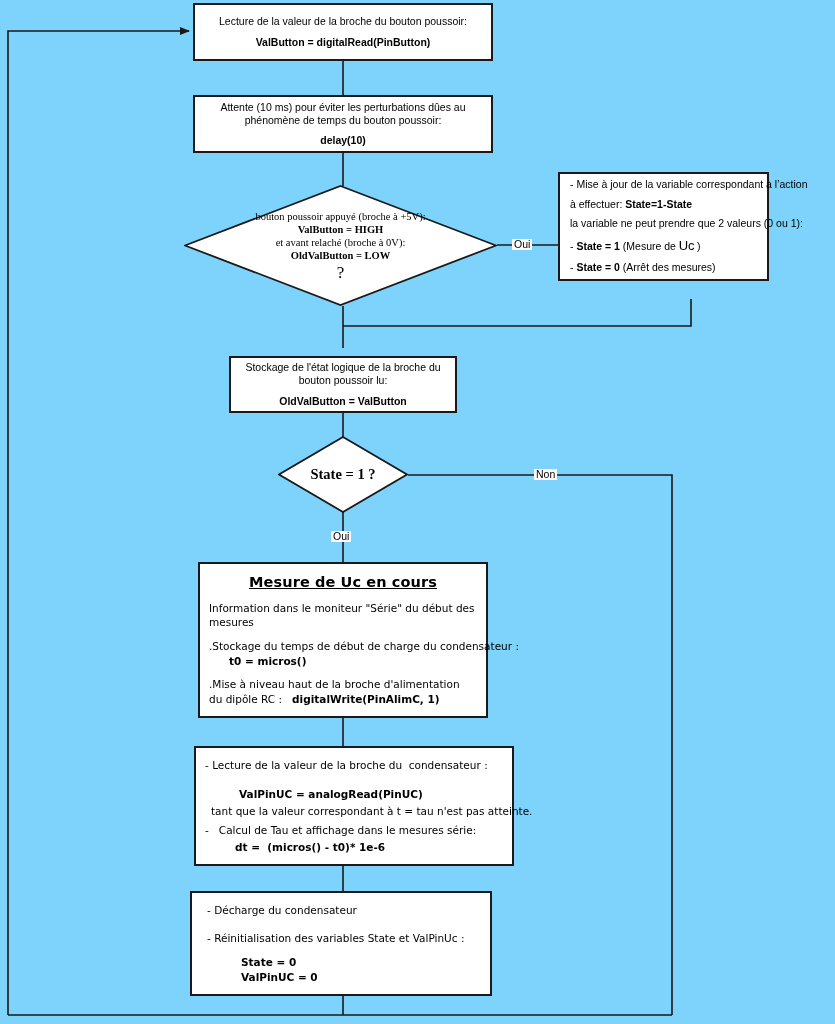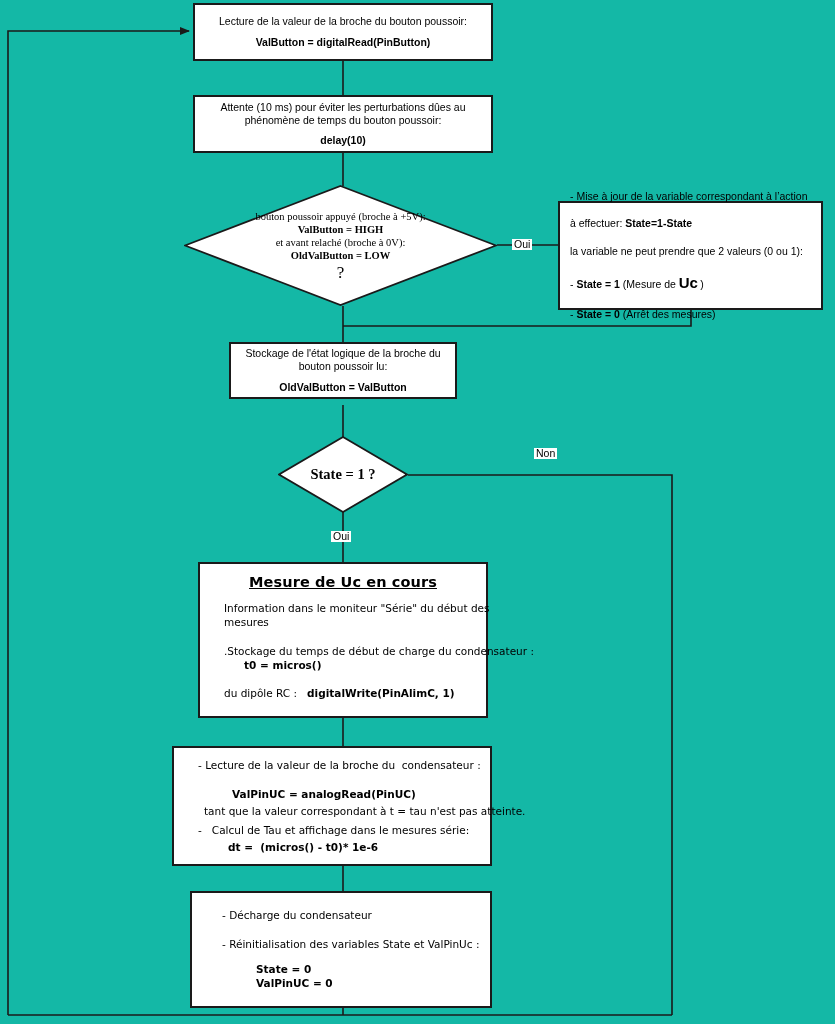--- a/index.html
+++ b/index.html
@@ -8,21 +8,21 @@
     background: #ffffff;
   }
   body {
     font-family: "Liberation Sans", sans-serif;
     color: #000000;
   }
   #canvas {
     position: relative;
     width: 835px;
     height: 1024px;
-    background: #14b8a6;
+    background: #7dd3fc;
     overflow: hidden;
   }
   svg.wires {
     position: absolute;
     left: 0;
     top: 0;
     width: 835px;
     height: 1024px;
     pointer-events: none;
   }
@@ -61,39 +61,39 @@
     align-items: flex-start;
     text-align: left;
     padding: 6px 10px;
     font-size: 10.5px;
   }
   .leftbox .ln {
     line-height: 1.86;
     white-space: pre;
   }
   .uc {
-    font-size: 15px;
-    font-weight: bold;
+    font-size: 13px;
+    font-weight: normal;
     letter-spacing: -0.3px;
   }
 
   
   .fc {
     font-family: "DejaVu Sans", sans-serif;
     font-size: 10.5px;
   }
   .fc .ln { white-space: pre; line-height: 1.35; }
 
   .bigbox {
     border: 2px solid #1a1a1a;
     display: flex;
     flex-direction: column;
     align-items: flex-start;
     text-align: left;
-    padding: 10px 24px;
+    padding: 10px 9px;
   }
   .bigbox .title {
     width: 100%;
     text-align: center;
     font-weight: bold;
     font-size: 14.5px;
     text-decoration: underline;
     margin-bottom: 11px;
     letter-spacing: 0.1px;
   }
@@ -192,71 +192,72 @@
       <div class="ln">bouton poussoir appuyé (broche à +5V):</div>
       <div class="ln bold">ValButton = HIGH</div>
       <div class="ln">et avant relaché (broche à 0V):</div>
       <div class="ln bold">OldValButton = LOW</div>
       <div class="ln qm">?</div>
     </div>
   </div>
 
   <div class="edge-label" style="left:512px; top:239px;">Oui</div>
 
-  <div class="node leftbox fa" style="left:558px; top:201px; width:265px; height:109px;gap:8px;">
+  <div class="node leftbox fa" style="left:558px; top:172px; width:211px; height:109px;">
     <div class="ln">- Mise à jour de la variable correspondant à l’action</div>
     <div class="ln"><span>à effectuer: </span><span class="bold">State=1-State</span></div>
     <div class="ln">la variable ne peut prendre que 2 valeurs (0 ou 1):</div>
     <div class="ln"><span>- </span><span class="bold">State = 1</span><span> (Mesure de </span><span class="uc">Uc</span><span> )</span></div>
     <div class="ln"><span>- </span><span class="bold">State = 0</span><span> (Arrêt des mesures)</span></div>
   </div>
 
-  <div class="node proc fa" style="left:229px; top:342px; width:228px; height:57px;">
+  <div class="node proc fa" style="left:229px; top:356px; width:228px; height:57px;">
     <div class="ln">Stockage de l'état logique de la broche du</div>
     <div class="ln">bouton poussoir lu:</div>
     <div class="gap"></div>
     <div class="ln bold">OldValButton = ValButton</div>
   </div>
 
   <div class="diamond-wrap" style="left:278px; top:436px; width:130px; height:77px;">
     <svg width="130" height="77" viewBox="0 0 130 77" xmlns="http://www.w3.org/2000/svg">
       <polygon points="65,1 129,38.5 65,76 1,38.5" fill="#ffffff" stroke="#1a1a1a" stroke-width="1.8"></polygon>
     </svg>
     <div class="diamond-text">
       <div class="ln d2text">State = 1 ?</div>
     </div>
   </div>
 
-  <div class="edge-label" style="left:534px; top:448px;">Non</div>
+  <div class="edge-label" style="left:534px; top:469px;">Non</div>
   <div class="edge-label" style="left:331px; top:531px;">Oui</div>
 
   <div class="node bigbox fc" style="left:198px; top:562px; width:290px; height:156px;">
     <div class="title">Mesure de Uc en cours</div>
     <div class="ln">Information dans le moniteur "Série" du début des</div>
     <div class="ln">mesures</div>
     <div class="sp13"></div>
     <div class="ln">.Stockage du temps de début de charge du condensateur :</div>
     <div class="ln bold" style="padding-left:20px;">t0 = micros()</div>
     <div class="sp13"></div>
+    <div class="ln">.Mise à niveau haut de la broche d'alimentation</div>
     <div class="ln"><span>du dipôle RC :   </span><span class="bold">digitalWrite(PinAlimC, 1)</span></div>
   </div>
 
-  <div class="node bigbox fc" style="left:172px; top:746px; width:320px; height:120px; justify-content:center;">
+  <div class="node bigbox fc" style="left:194px; top:746px; width:320px; height:120px; justify-content:center;">
     <div class="ln">- Lecture de la valeur de la broche du  condensateur :</div>
     <div class="sp6"></div>
     <div class="ln bold" style="padding-left:34px;margin-top:13px;">ValPinUC = analogRead(PinUC)</div>
     <div class="sp6"></div>
     <div class="ln" style="padding-left:6px;">tant que la valeur correspondant à t = tau n'est pas atteinte.</div>
     <div class="sp13"></div>
     <div class="ln">-   Calcul de Tau et affichage dans le mesures série:</div>
     <div class="sp6"></div>
     <div class="ln bold" style="padding-left:30px;">dt =  (micros() - t0)* 1e-6</div>
   </div>
 
-  <div class="node bigbox fc" style="left:190px; top:891px; width:302px; height:117px; justify-content:center;">
+  <div class="node bigbox fc" style="left:190px; top:891px; width:302px; height:105px; justify-content:center;">
     <div class="ln" style="padding-left:6px;">- Décharge du condensateur</div>
     <div class="sp13"></div>
     <div class="ln" style="padding-left:6px;">- Réinitialisation des variables State et ValPinUc :</div>
     <div class="sp10"></div>
     <div class="ln bold" style="padding-left:40px;">State = 0</div>
     <div class="ln bold" style="padding-left:40px;">ValPinUC = 0</div>
   </div>
 
 </div>
 

